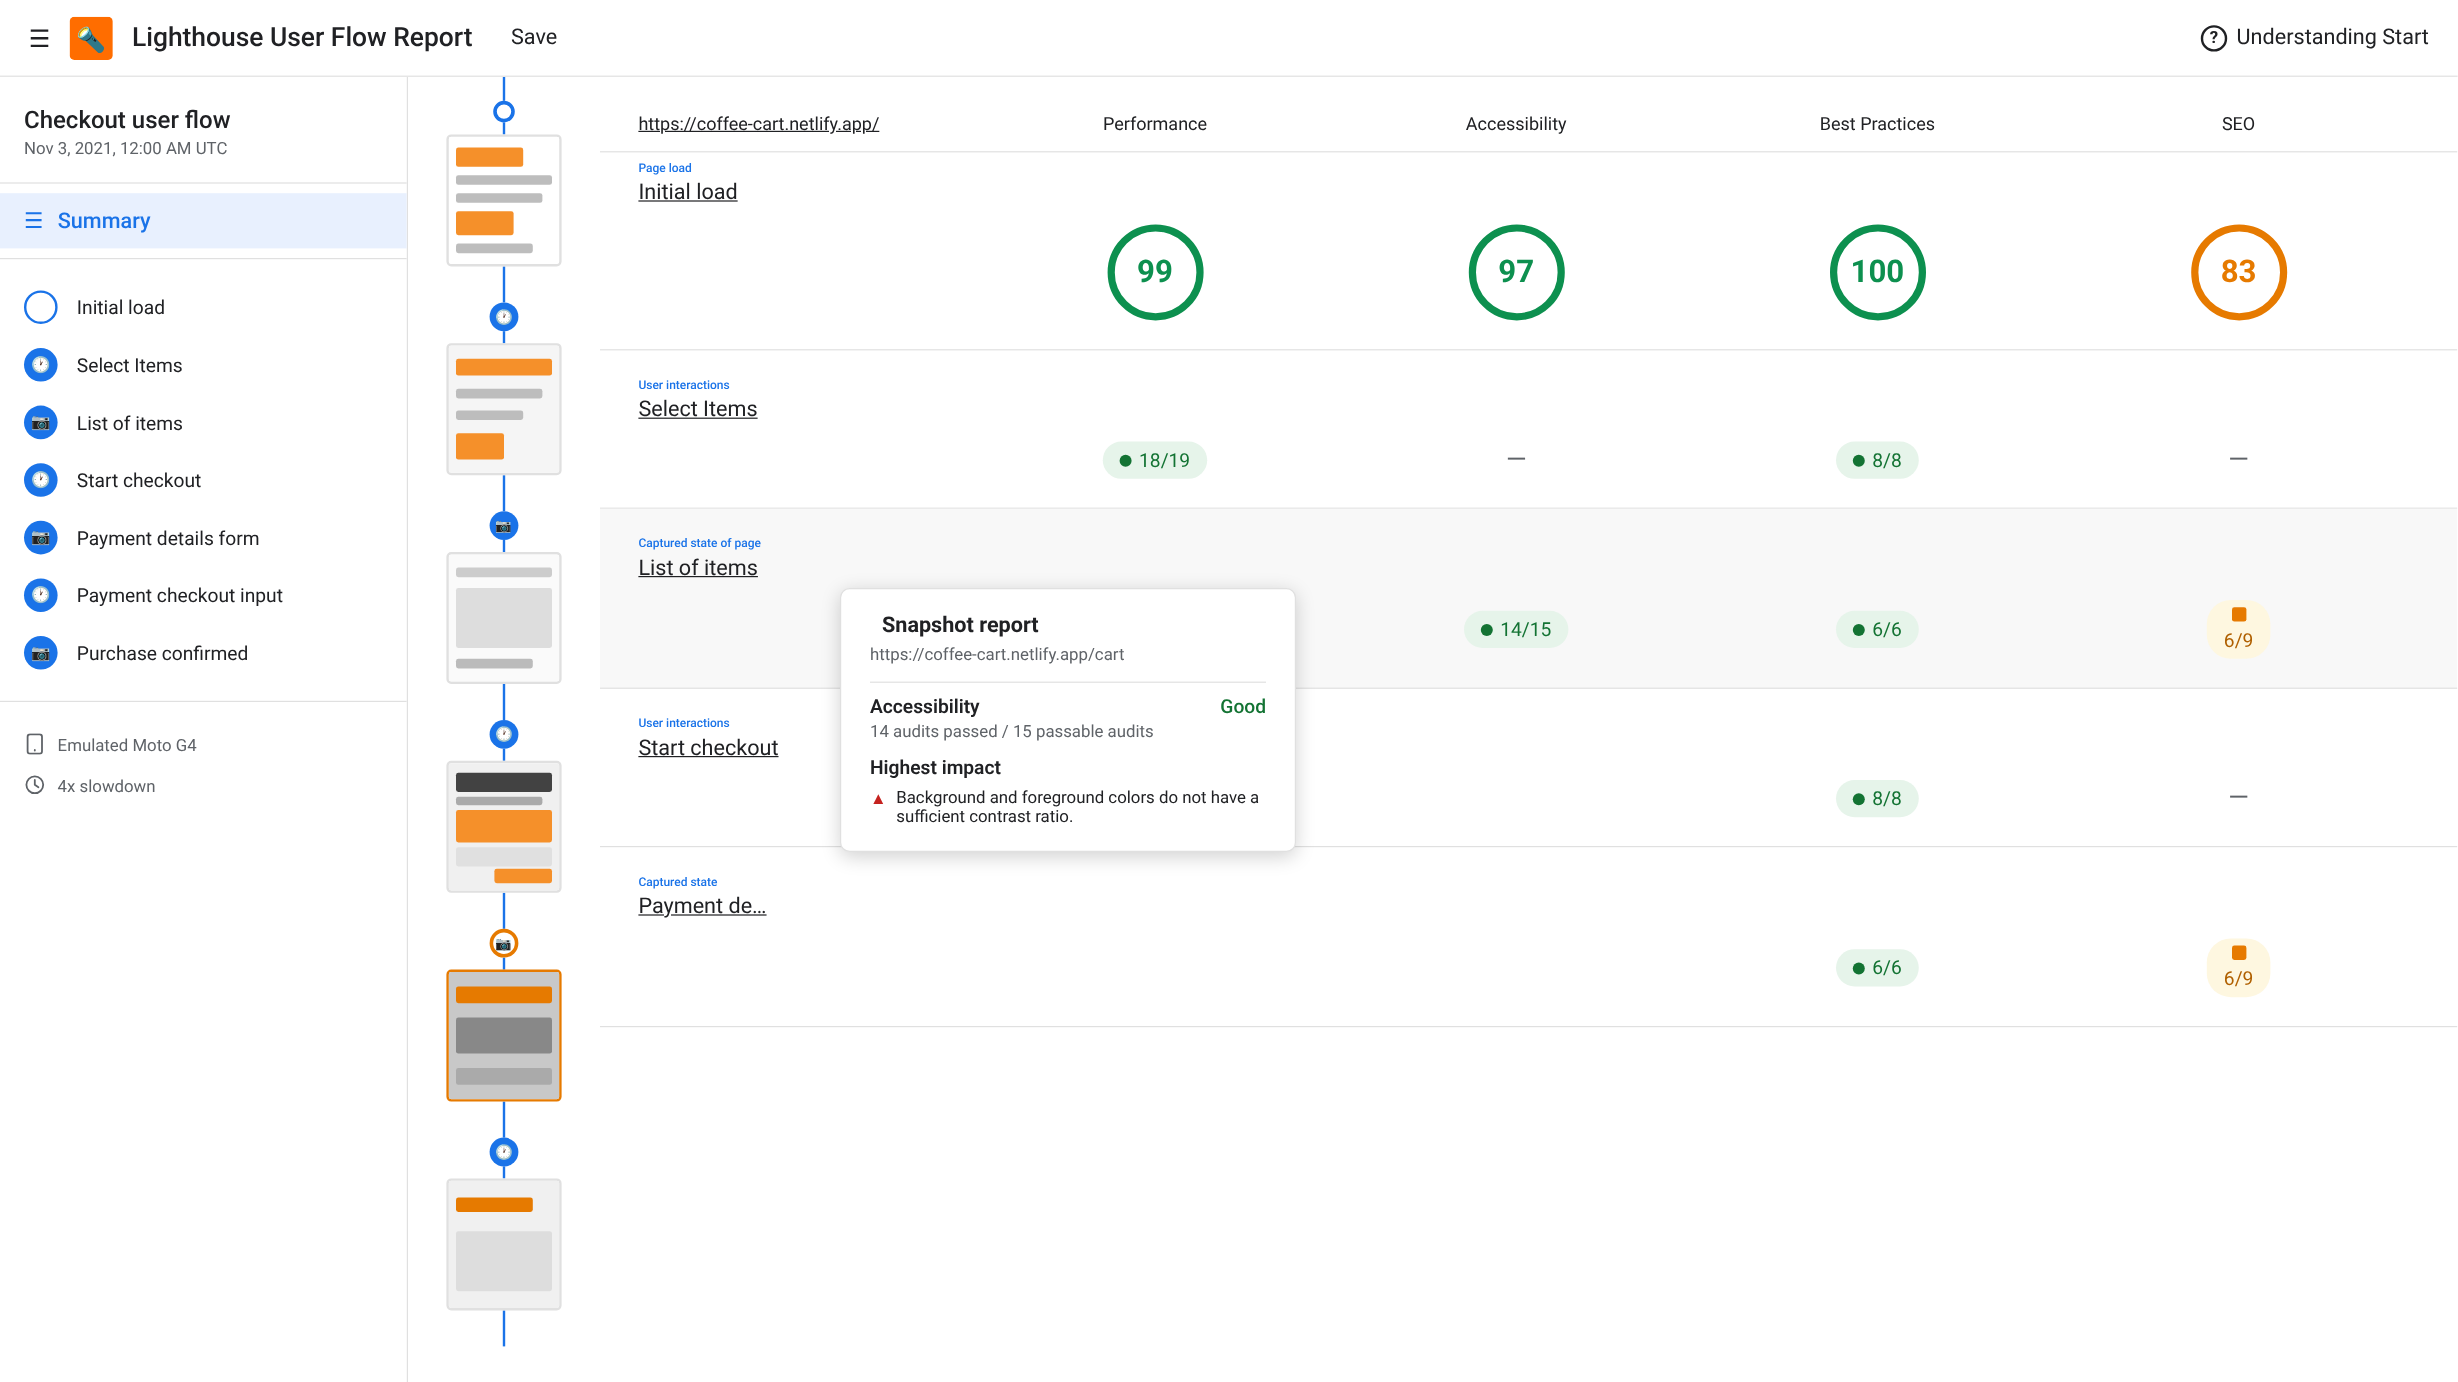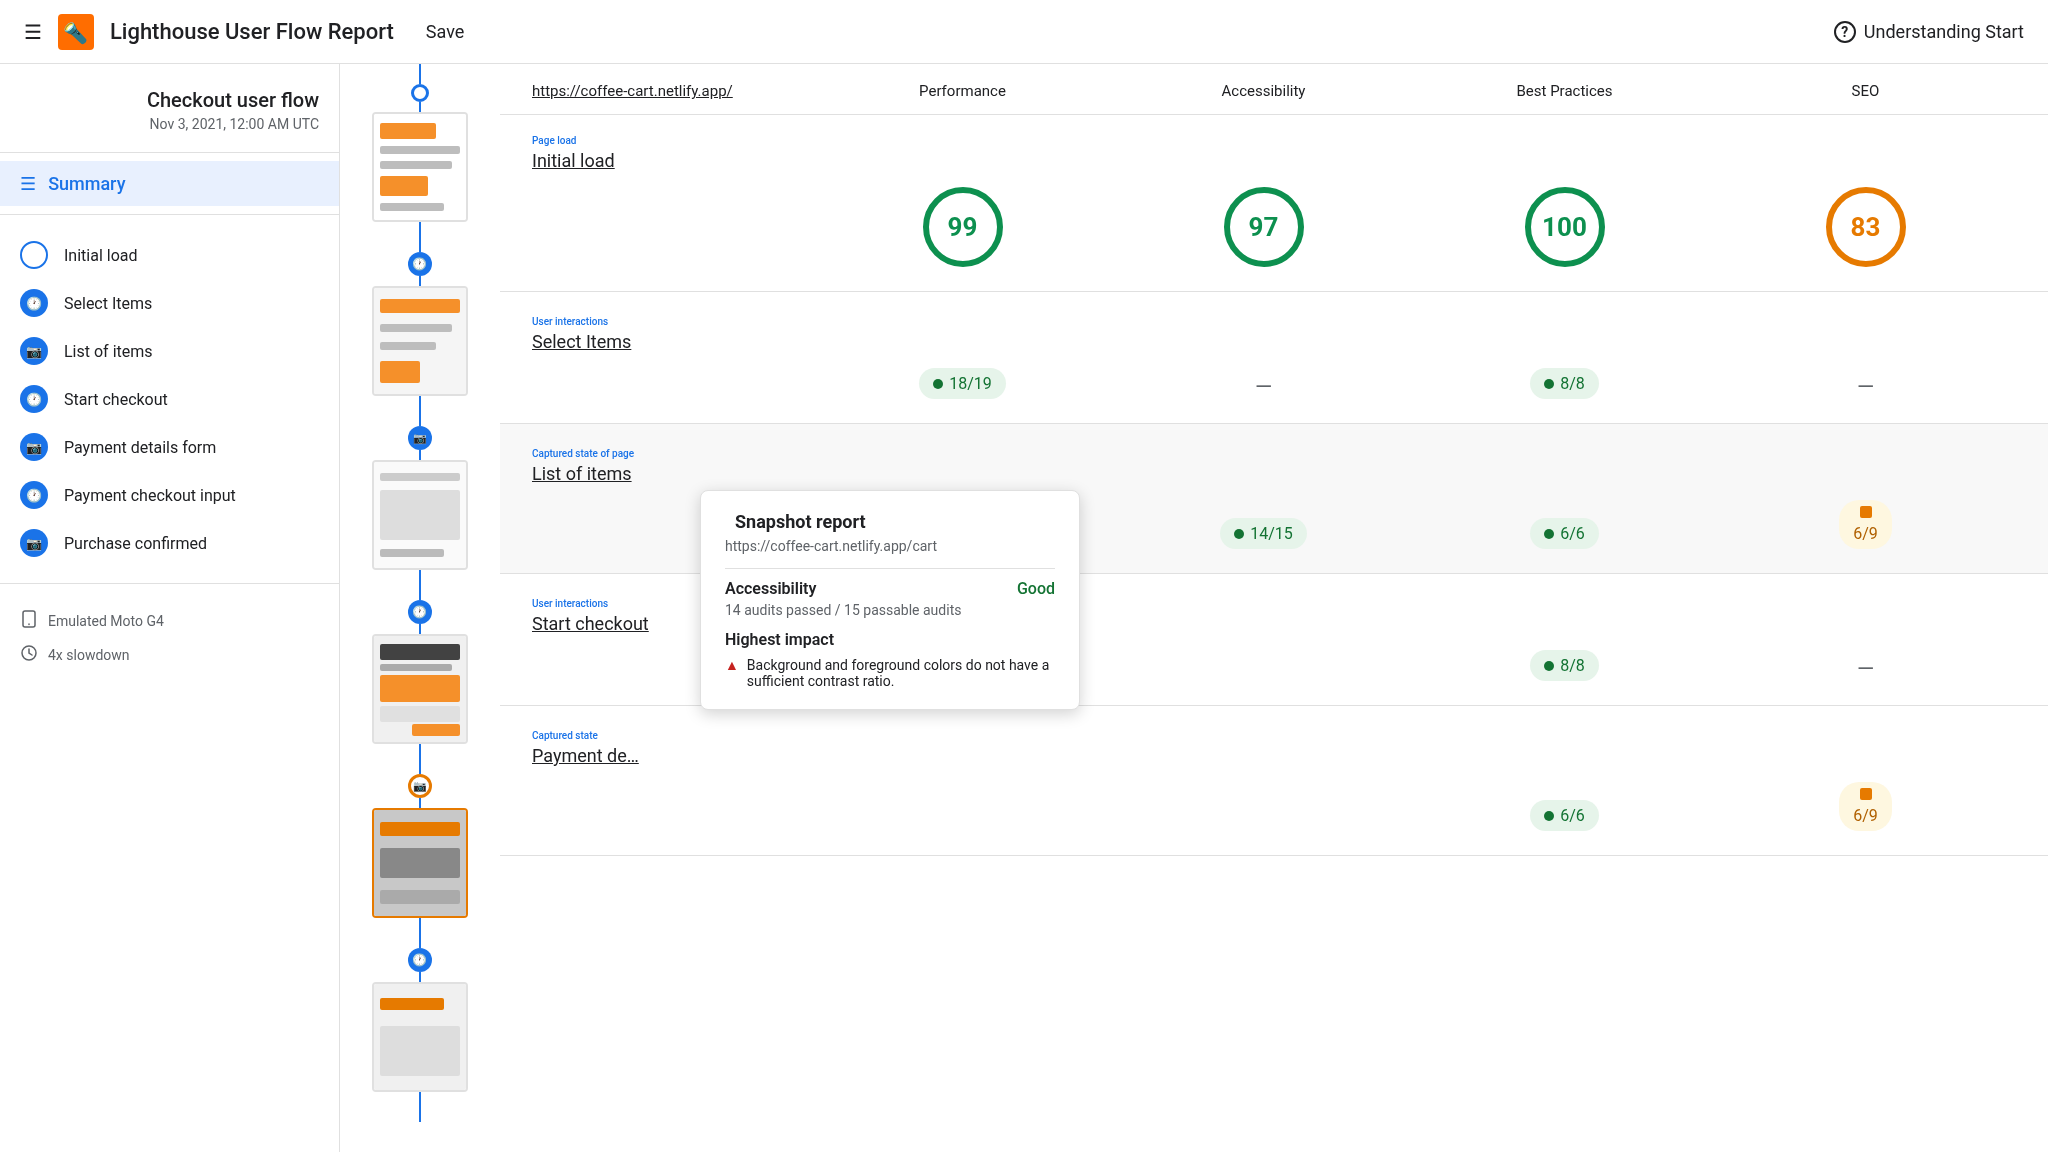--- a/index.html
+++ b/index.html
@@ -22,21 +22,21 @@
     
     .layout { display: flex; margin-top: 64px; height: calc(1152px - 64px); }
 
     
     .sidebar {
       width: 340px; min-width: 340px;
       border-right: 1px solid #e0e0e0;
       overflow-y: auto;
       padding-bottom: 20px;
     }
-    .sidebar-header { padding: 24px 20px 12px; text-align: right; }
+    .sidebar-header { padding: 24px 20px 12px; }
     .sidebar-header-title { font-size: 20px; font-weight: 500; }
     .sidebar-header-date { font-size: 14px; color: #5f6368; margin-top: 4px; }
     .sidebar-divider { height: 1px; background: #e0e0e0; margin: 8px 0; }
 
     .sidebar-summary {
       display: flex; align-items: center; gap: 12px;
       padding: 12px 20px; background: #e8f0fe; cursor: pointer;
     }
     .sidebar-summary-icon { font-size: 18px; color: #1a73e8; }
     .sidebar-summary-label { font-size: 18px; font-weight: 500; color: #1a73e8; }
@@ -113,35 +113,35 @@
     
     .right-panel { flex: 1; padding: 0; }
 
     
     .score-header {
       display: flex; align-items: center;
       padding: 14px 32px;
       border-bottom: 1px solid #e0e0e0;
       gap: 0;
       background: #fff;
-      position: sticky; top: 4px; z-index: 10;
+      position: sticky; top: 16px; z-index: 10;
     }
     .score-header-url {
       font-size: 14px; color: #202124; text-decoration: underline;
       width: 280px; flex-shrink: 0;
     }
     .score-header-col {
       flex: 1; text-align: center; font-size: 15px; color: #202124;
     }
 
     
     .score-section { padding: 24px 32px; border-bottom: 1px solid #e0e0e0; }
     .score-section-label { font-size: 10px; color: #1a73e8; font-weight: 500; margin-bottom: 4px; }
     .score-section-name { font-size: 18px; text-decoration: underline; color: #202124; }
-    .score-row { display: flex; align-items: flex-end; margin-top: 16px; gap: 0; }
+    .score-row { display: flex; align-items: center; margin-top: 16px; gap: 0; }
     .score-row-name { width: 280px; flex-shrink: 0; }
 
     .score-cell { flex: 1; display: flex; justify-content: center; align-items: center; }
 
     
     .circle-score {
       width: 80px; height: 80px; border-radius: 50%;
       display: flex; align-items: center; justify-content: center;
       font-size: 26px; font-weight: 700;
       border: 6px solid;

